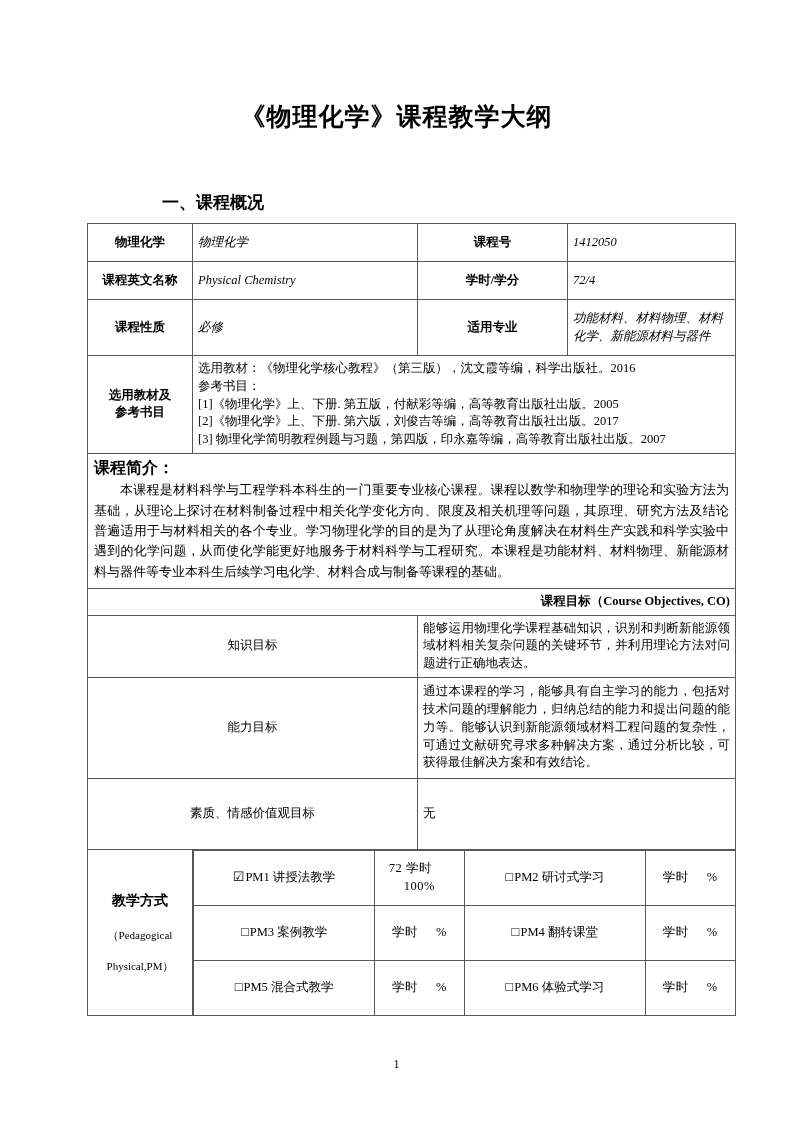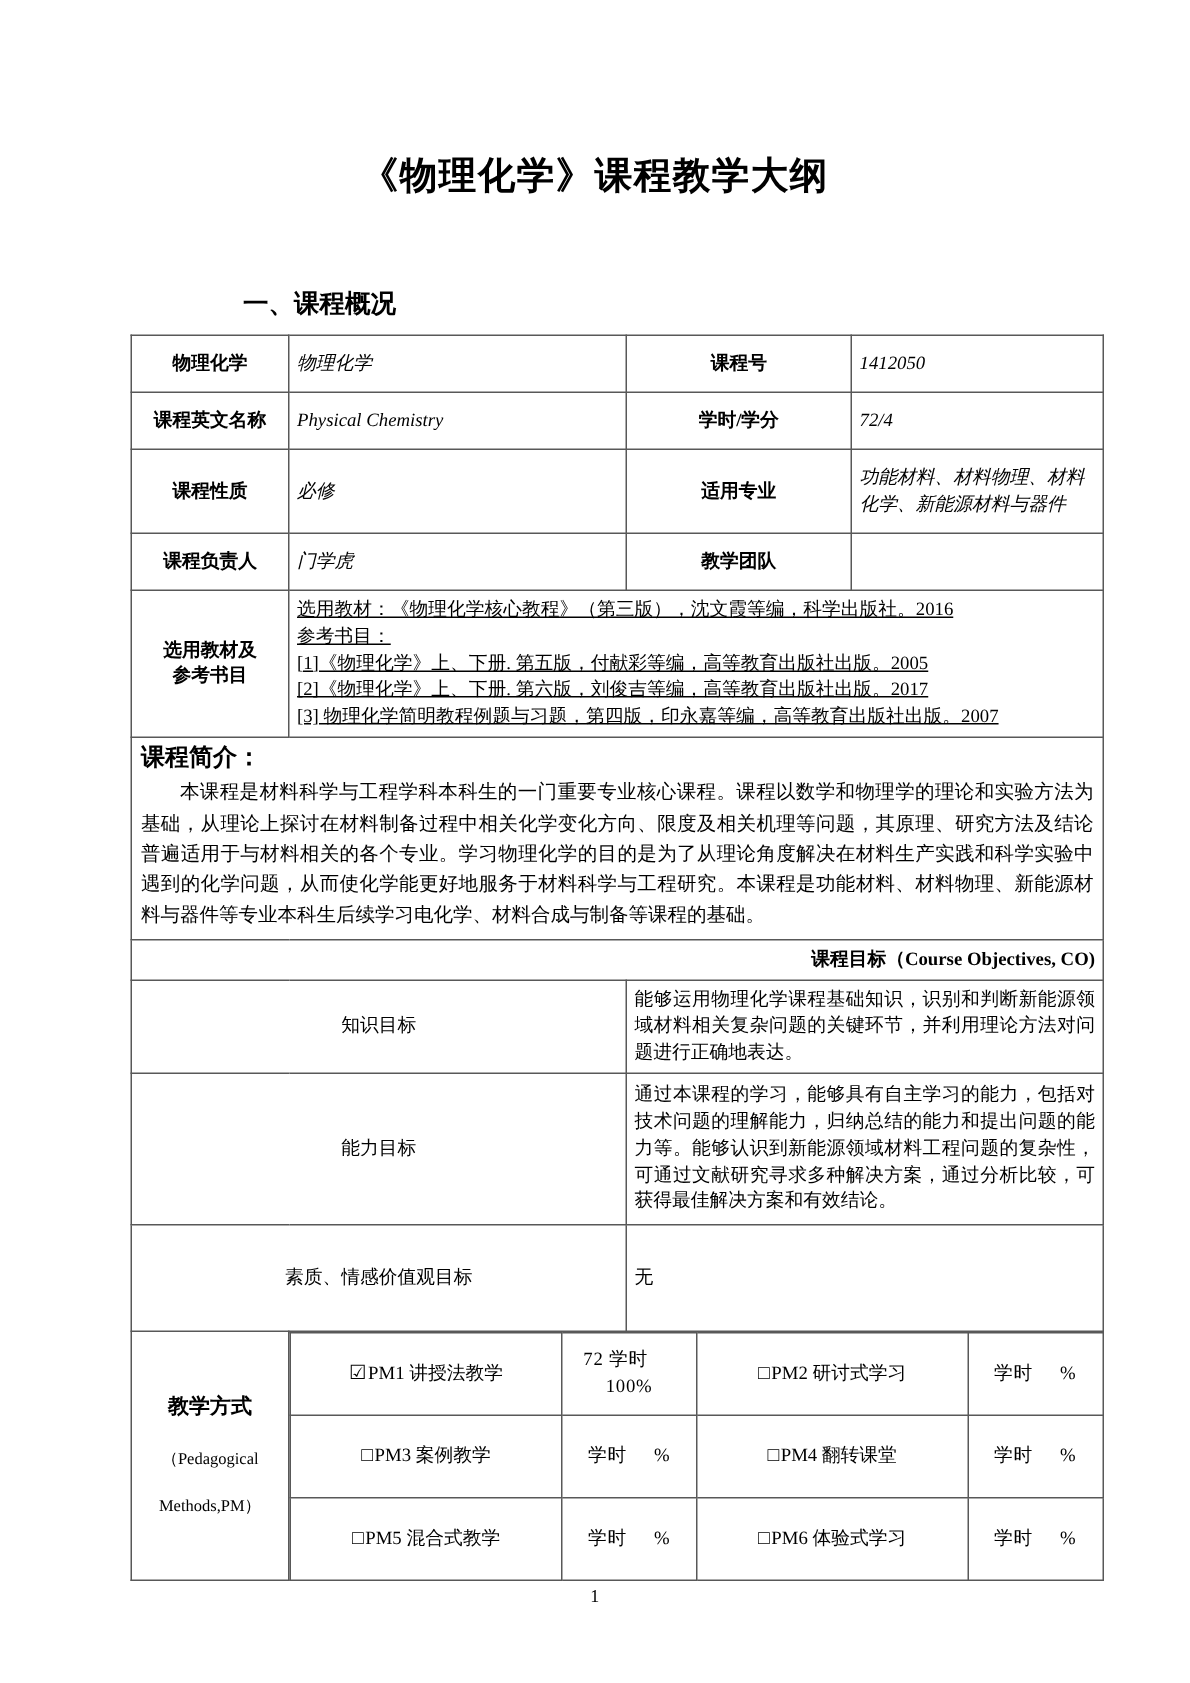--- a/index.html
+++ b/index.html
@@ -64,21 +64,20 @@
   }
   .rowh-1 { height: 38px; }
   .rowh-2 { height: 38px; }
   .rowh-3 { height: 56px; }
   .rowh-4 { height: 38px; }
   .books-cell {
     text-align: left;
     line-height: 1.52;
     padding: 5px 6px;
     font-size: 12.5px;
-    text-decoration: underline;
   }
   .books-cell div { white-space: nowrap; }
   .intro-title {
     font-weight: bold;
     font-size: 16px;
   }
   .intro-body {
     text-indent: 2em;
     text-align: justify;
     text-justify: inter-ideograph;
@@ -180,26 +179,20 @@
         <td class="val">Physical Chemistry</td>
         <td class="lbl">学时/学分</td>
         <td class="val">72/4</td>
       </tr>
       <tr class="rowh-3">
         <td class="lbl">课程性质</td>
         <td class="val">必修</td>
         <td class="lbl">适用专业</td>
         <td class="val">功能材料、材料物理、材料化学、新能源材料与器件</td>
       </tr>
-      <tr class="rowh-4">
-        <td class="lbl">课程负责人</td>
-        <td class="val">门学虎</td>
-        <td class="lbl">教学团队</td>
-        <td class="val"></td>
-      </tr>
 
       <tr>
         <td class="lbl">
           <span>选用教材及</span><br>
           <span>参考书目</span>
         </td>
         <td class="books-cell" colspan="3">
           <div>选用教材：《物理化学核心教程》（第三版），沈文霞等编，科学出版社。2016</div>
           <div>参考书目：</div>
           <div>[1]《物理化学》上、下册. 第五版，付献彩等编，高等教育出版社出版。2005</div>
@@ -231,21 +224,21 @@
 
       <tr>
         <td colspan="2" class="obj-label" style="height:62px;">素质、情感价值观目标</td>
         <td colspan="2" class="obj-text-plain">无</td>
       </tr>
 
       <tr>
         <td class="pm-label-cell">
           <span class="pm-label-cn">教学方式</span>
           <span class="pm-label-en">（Pedagogical</span>
-          <span class="pm-label-en">Methods,PM）</span>
+          <span class="pm-label-en">Physical,PM）</span>
         </td>
         <td colspan="3" class="pm-outer-cell">
           <table class="pm">
             <tbody>
               <tr>
                 <td class="pm-name">
                   <span class="chk">☑</span><span>PM1  讲授法教学</span>
                 </td>
                 <td class="pm-val pm-hours">
                   <span>72 学时</span><span class="sp"></span><span>100%</span>

